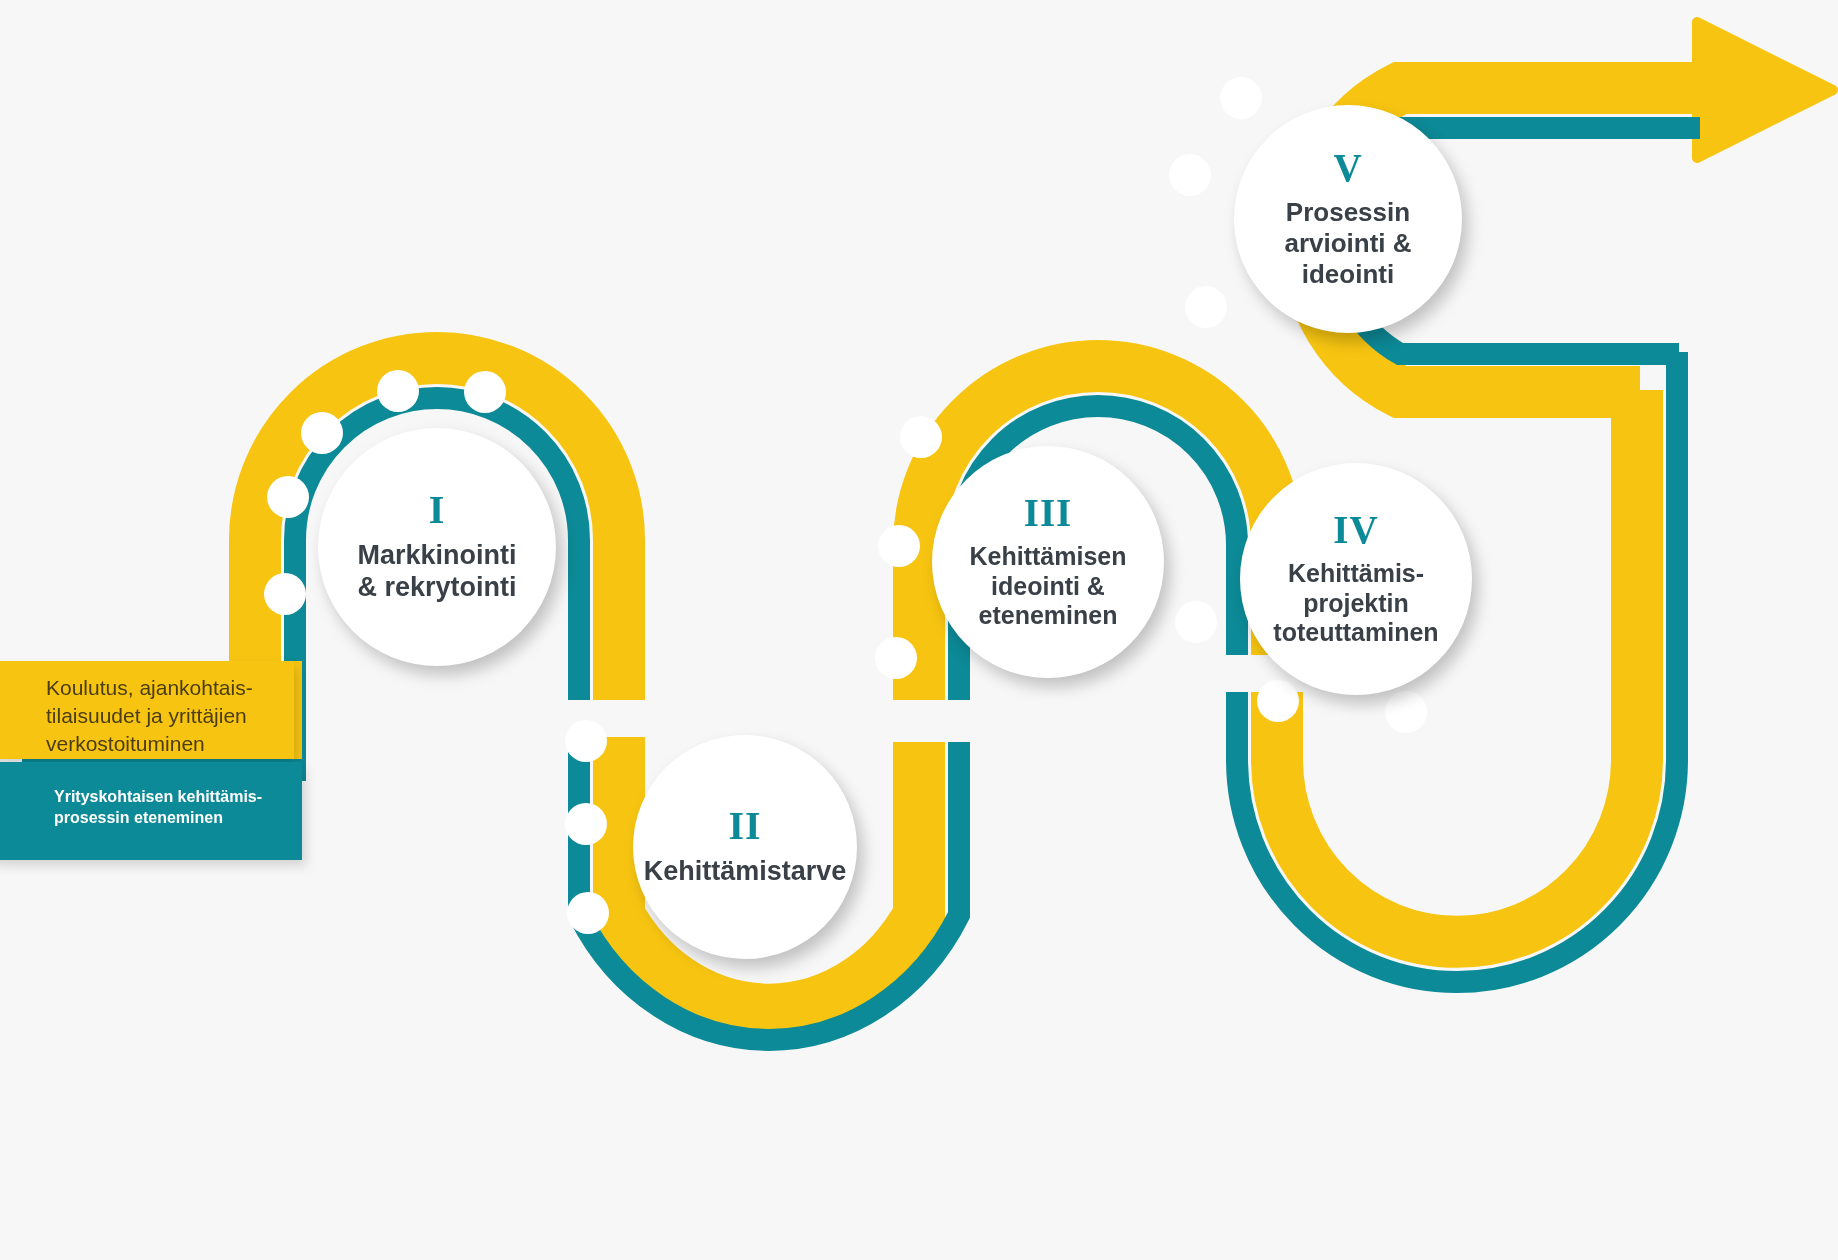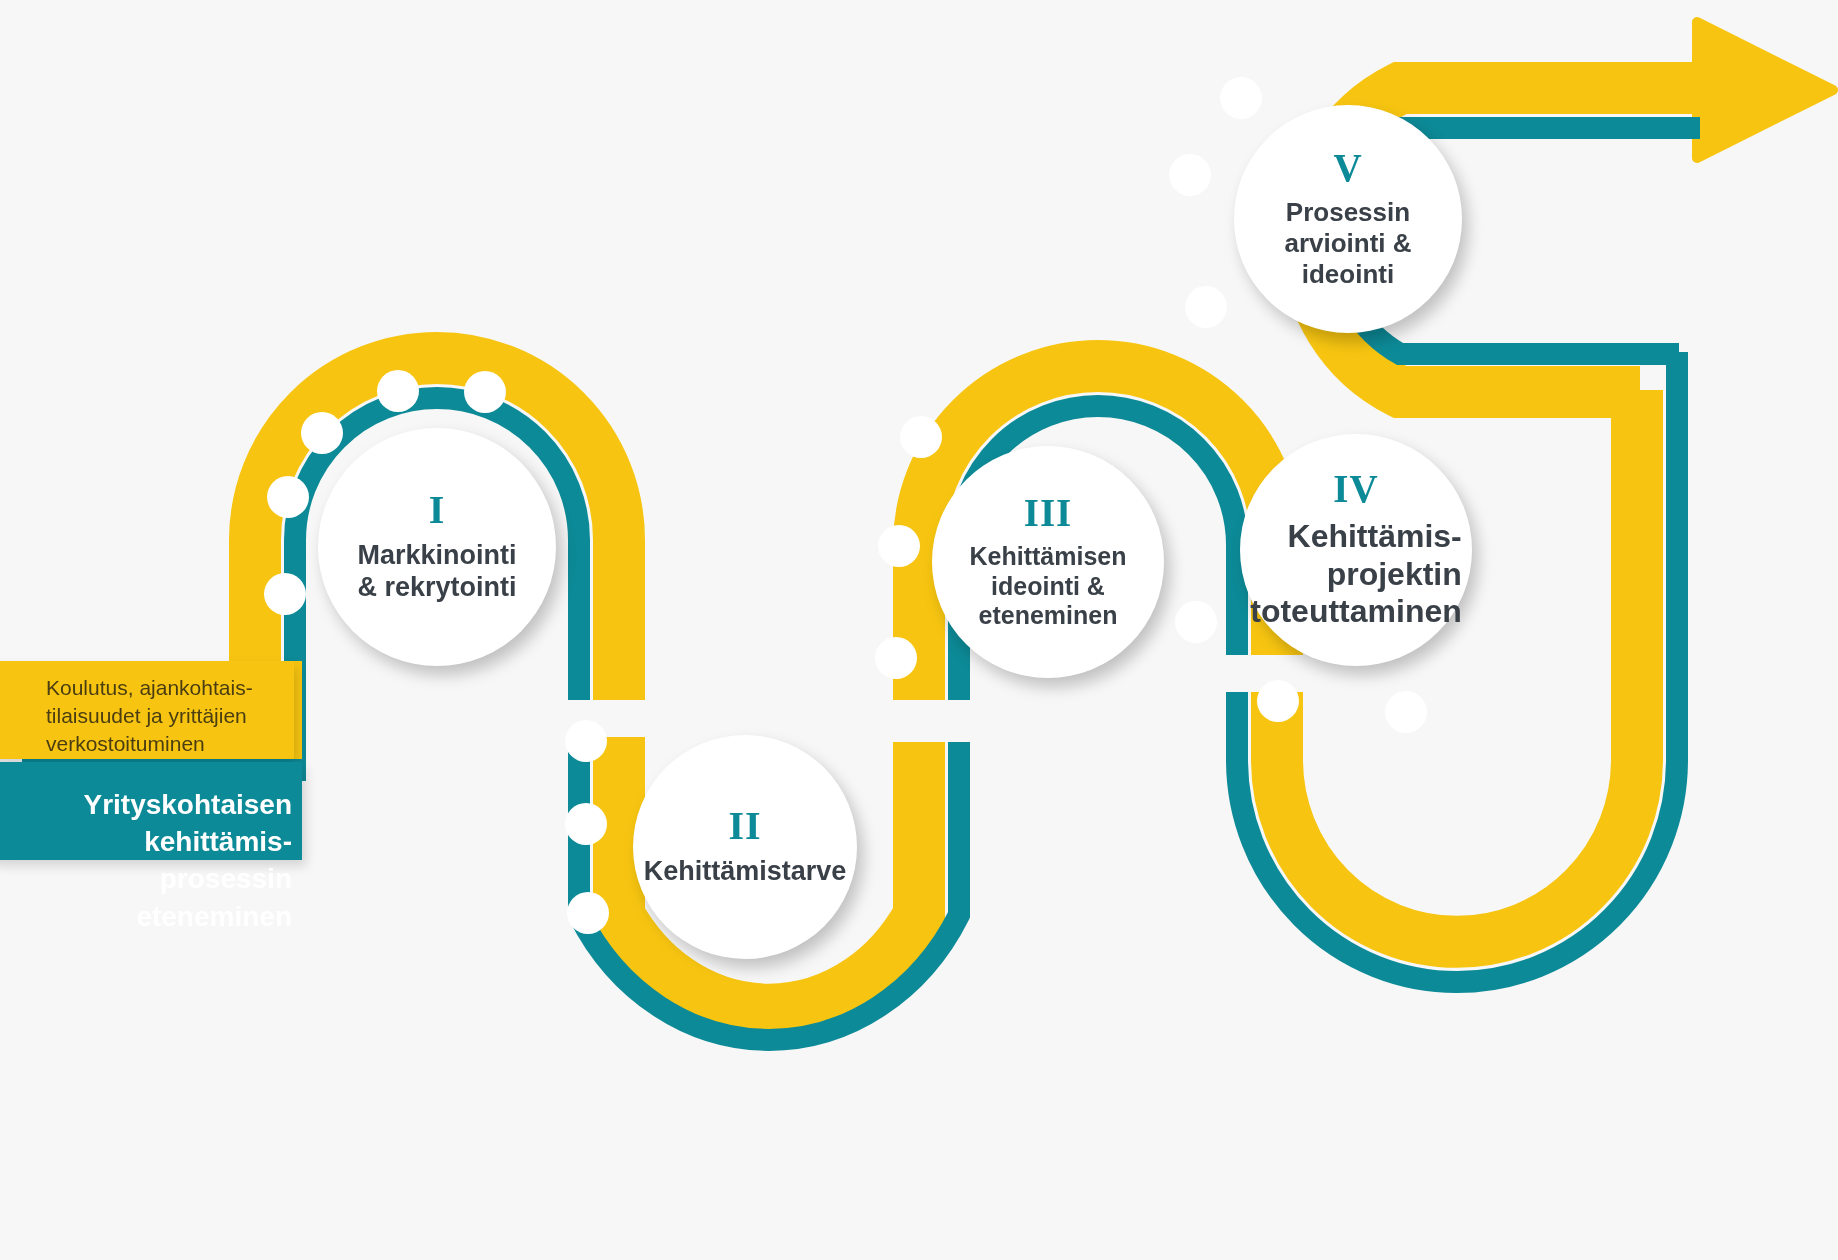--- a/index.html
+++ b/index.html
@@ -46,23 +46,23 @@
   #node-1 .lbl{font-size:27px;}
 
   #node-2{left:633px;top:735px;width:224px;height:224px;}
   #node-2 .num{font-size:40px;}
   #node-2 .lbl{font-size:27px;}
 
   #node-3{left:932px;top:446px;width:232px;height:232px;align-items:center;}
   #node-3 .num{font-size:39px;}
   #node-3 .lbl{font-size:25px;}
 
-  #node-4{left:1240px;top:434px;width:232px;height:232px;text-align:right;}
+  #node-4{left:1240px;top:463px;width:232px;height:232px;}
   #node-4 .num{font-size:39px;}
-  #node-4 .lbl{font-size:32px;}
+  #node-4 .lbl{font-size:25px;}
 
   #node-5{left:1234px;top:105px;width:228px;height:228px;}
   #node-5 .num{font-size:39px;}
   #node-5 .lbl{font-size:26px;}
 
   
   .legend{position:absolute;z-index:40;}
   #legend-yellow{
     left:-46px;top:661px;width:340px;height:98px;
     background:#F7C511;
@@ -74,21 +74,21 @@
     color:#4a3d12;font-size:21px;line-height:1.33;font-weight:400;
   }
   #legend-teal{
     left:-46px;top:762px;width:348px;height:98px;
     background:#0D8A97;
     border-radius:49px 0 0 49px;
     box-shadow:4px 6px 12px rgba(0,0,0,0.14);
   }
   #legend-teal .txt{
     position:absolute;left:100px;top:24px;width:238px;
-    color:#ffffff;font-size:28px;line-height:1.33;font-weight:bold;text-align:right;
+    color:#ffffff;font-size:16px;line-height:1.33;font-weight:bold;
   }
   #legend-teal-tail{
     left:240px;top:762px;width:62px;height:98px;background:#0D8A97;
   }
   #legend-yellow-tail{
     left:240px;top:661px;width:62px;height:98px;background:#F7C511;
   }
 </style>
 </head>
 <body>

